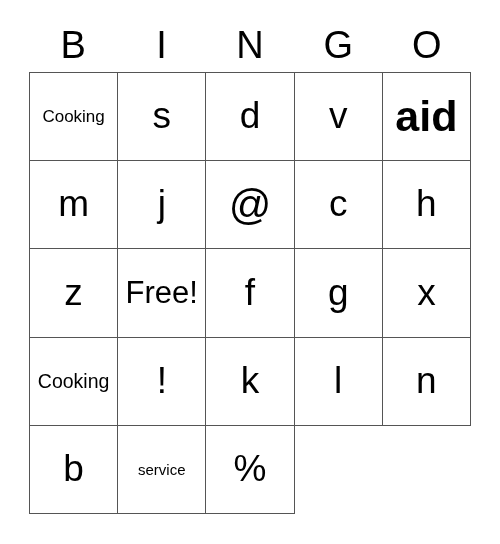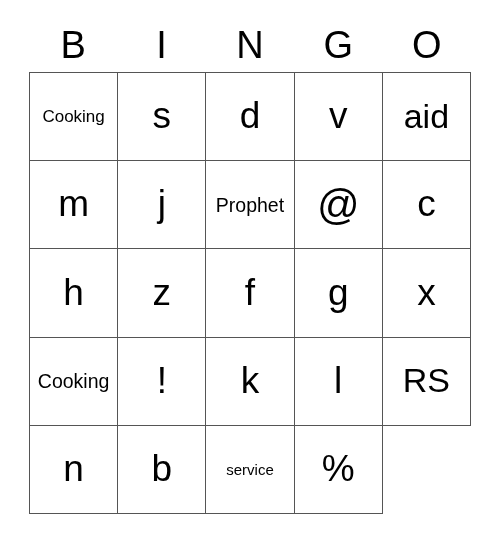--- a/index.html
+++ b/index.html
@@ -72,21 +72,21 @@
   .cell .cell-text {
     display: block;
     line-height: 1.05;
     white-space: nowrap;
     color: #000000;
   }
 
   
   .fs-xxl .cell-text { font-size: 42px; }
   .fs-xl  .cell-text { font-size: 37px; }
-  .fs-lg  .cell-text { font-size: 34px; }
+  .fs-lg  .cell-text { font-size: 43px; font-weight: bold; }
   .fs-md  .cell-text { font-size: 31px; }
   .fs-sm  .cell-text { font-size: 15px; }
   .fs-xs  .cell-text { font-size: 19.5px; }
   .fs-xxs .cell-text { font-size: 17px; }
 </style>
 </head>
 <body>
 
 <div class="card">
 
@@ -123,34 +123,34 @@
       </div>
       <div class="cell fs-lg">
         <span class="cell-text">aid</span>
       </div>
       <div class="cell fs-xl">
         <span class="cell-text">m</span>
       </div>
       <div class="cell fs-xl">
         <span class="cell-text">j</span>
       </div>
-      <div class="cell fs-xs">
-        <span class="cell-text">Prophet</span>
-      </div>
       <div class="cell fs-xxl">
         <span class="cell-text">@</span>
       </div>
       <div class="cell fs-xl">
         <span class="cell-text">c</span>
       </div>
       <div class="cell fs-xl">
         <span class="cell-text">h</span>
       </div>
       <div class="cell fs-xl">
         <span class="cell-text">z</span>
+      </div>
+      <div class="cell fs-md">
+        <span class="cell-text">Free!</span>
       </div>
       <div class="cell fs-xl">
         <span class="cell-text">f</span>
       </div>
       <div class="cell fs-xl">
         <span class="cell-text">g</span>
       </div>
       <div class="cell fs-xl">
         <span class="cell-text">x</span>
       </div>
@@ -159,23 +159,20 @@
       </div>
       <div class="cell fs-xl">
         <span class="cell-text">!</span>
       </div>
       <div class="cell fs-xl">
         <span class="cell-text">k</span>
       </div>
       <div class="cell fs-xl">
         <span class="cell-text">l</span>
       </div>
-      <div class="cell fs-lg">
-        <span class="cell-text">RS</span>
-      </div>
       <div class="cell fs-xl">
         <span class="cell-text">n</span>
       </div>
       <div class="cell fs-xl">
         <span class="cell-text">b</span>
       </div>
       <div class="cell fs-sm">
         <span class="cell-text">service</span>
       </div>
       <div class="cell fs-xl">

